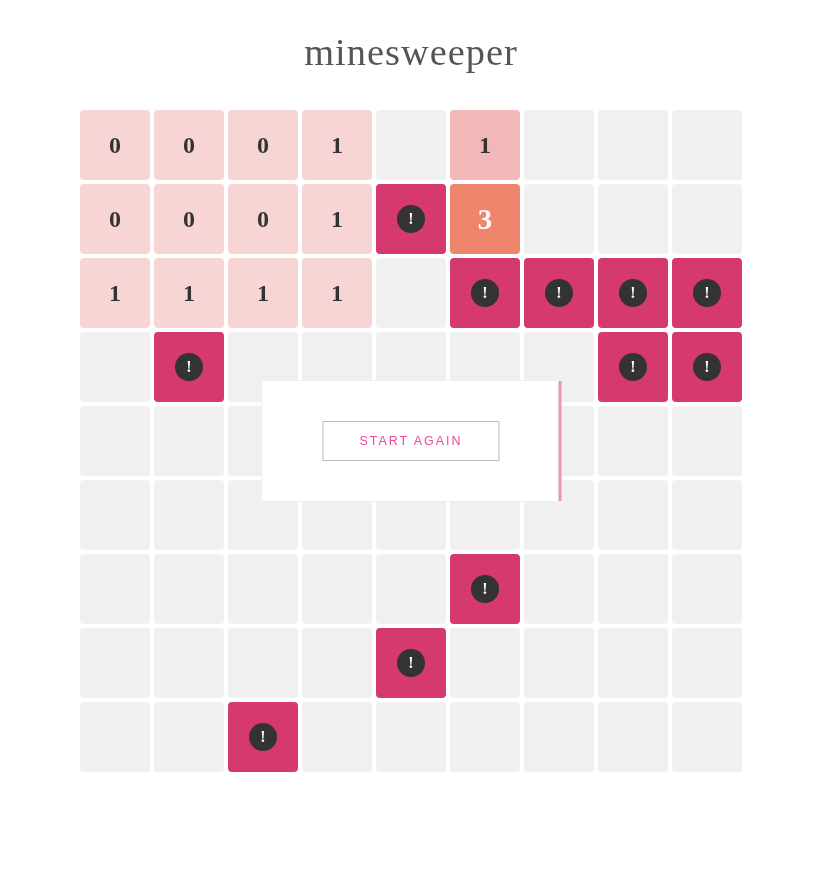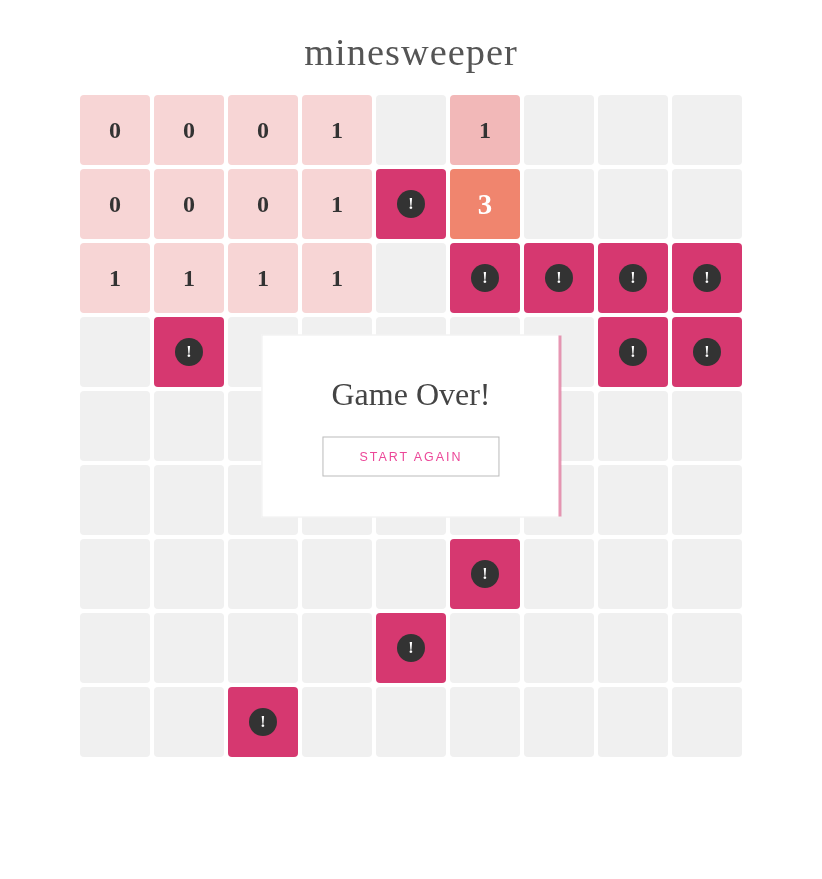--- a/index.html
+++ b/index.html
@@ -9,21 +9,21 @@
       display: flex;
       flex-direction: column;
       align-items: center;
       padding: 30px 20px;
       min-height: 879px;
     }
     #page-title {
       font-size: 2.4rem;
       font-weight: 300;
       color: #555;
-      margin-bottom: 21px;
+      margin-bottom: 36px;
       letter-spacing: 1px;
       text-align: center;
     }
     .grid-wrapper {
       position: relative;
       display: inline-block;
     }
     .grid {
       display: grid;
       grid-template-columns: repeat(9, 70px);
@@ -203,17 +203,16 @@
       </div>
       <div class="cell cell-blank"></div>
       <div class="cell cell-blank"></div>
       <div class="cell cell-blank"></div>
       <div class="cell cell-blank"></div>
       <div class="cell cell-blank"></div>
       <div class="cell cell-blank"></div>
     </div>
 
   <div class="overlay">
-    <div class="game-over-text">Game Over!</div>
     <button class="start-again-btn">START AGAIN</button>
     <div class="overlay-border-right"></div>
   </div>
 </div>
 
 </body></html>

